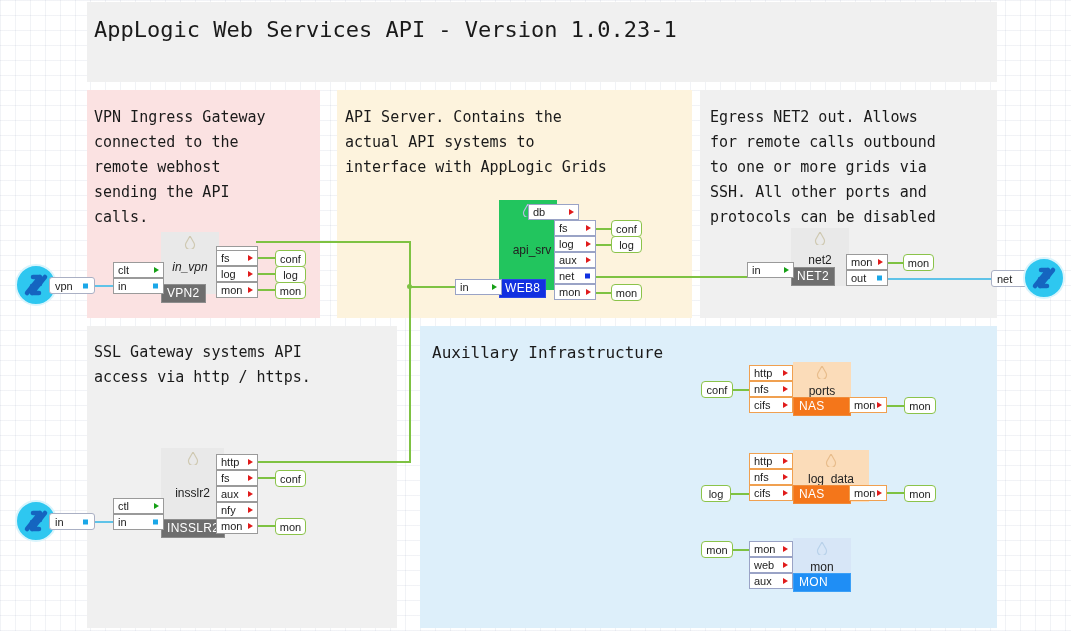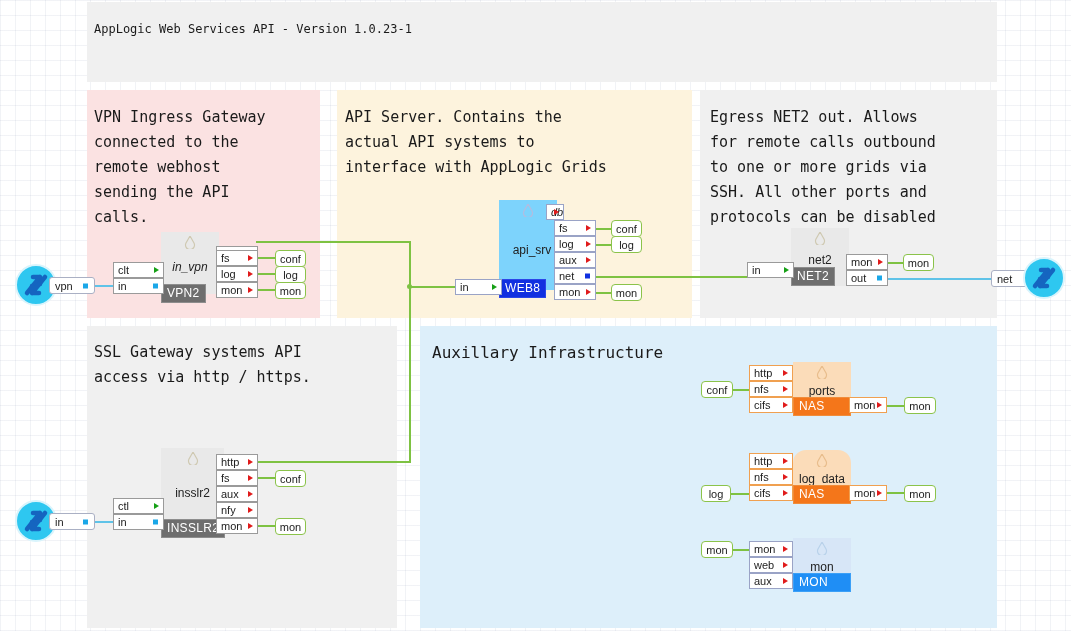--- a/index.html
+++ b/index.html
@@ -25,42 +25,42 @@
   .panel-pink{background:#fbe2e2;}
   .panel-yellow{background:#fdf3dd;}
   .panel-aux{background:#ddeffa;}
   .panel-title{
     position:absolute;
     font-family:"DejaVu Sans Mono","Liberation Mono",monospace;
     color:#1a1a1a;
     white-space:pre;
     line-height:25px;
   }
-  .title-main{font-size:12px;}
+  .title-main{font-size:22px;}
   .desc{font-size:15px;}
   .aux-title{font-size:16px;}
 
   
   .wire{position:absolute;background:#7ec242;}
   .wire-h{height:2px;}
   .wire-v{width:2px;}
   .wire-blue{background:#5fc3e8;}
   .dot{position:absolute;width:5px;height:5px;border-radius:50%;background:#7ec242;}
 
   
   .node{position:absolute;}
   .node-body{
     position:absolute;
     box-sizing:border-box;
     font-size:12px;
     color:#222;
     display:flex;align-items:center;justify-content:center;
   }
   .body-grey{background:#e9e9e9;}
-  .body-blue{background:#7dd3fc;padding-left:8px;}
+  .body-blue{background:#22c55e;padding-left:8px;}
   .body-orange{background:#fbdcb9;}
   .body-lblue{background:#d7e6f7;}
   .drop{
     position:absolute;left:50%;transform:translateX(-50%);
     top:4px;width:11px;height:13px;
   }
   .drop svg{display:block;}
   .node-label{
     position:absolute;
     box-sizing:border-box;
@@ -243,21 +243,21 @@
           <path d="M5.5 0 L9.5 7 A4.5 4.5 0 1 1 1.5 7 Z" fill="none" stroke="#b3bce0" stroke-width="1.2"></path>
         </svg>
     </span>
     <span style="margin-top:10px;">api_srv</span>
   </div>
   <div class="node-label lbl-blue" style="left:499px;top:279px;">WEB8</div>
   <div class="port" style="left:455px;top:279px;width:47px;">
     <span>in</span>
       <i class="tri green"></i>
   </div>
-  <div class="port" style="left:546px;top:204px;width:18px;font-style:italic;">
+  <div class="port" style="left:528px;top:204px;width:51px;">
     <span>db</span>
       <i class="tri"></i>
   </div>
   <div class="port" style="left:554px;top:220px;width:42px;">
     <span>fs</span>
       <i class="tri"></i>
   </div>
   <div class="port" style="left:554px;top:236px;width:42px;">
     <span>log</span>
       <i class="tri"></i>
@@ -370,21 +370,21 @@
   </div>
   <div class="port orange" style="left:849px;top:397px;width:38px;">
     <span>mon</span>
       <i class="tri"></i>
   </div>
   <div class="chip" style="left:701px;top:381px;width:32px;">conf</div>
   <div class="chip" style="left:904px;top:397px;width:32px;">mon</div>
 </div>
 
 <div class="node">
-  <div class="node-body body-orange" style="left:793px;top:450px;width:58px;height:52px;border-radius:13px;">
+  <div class="node-body body-orange" style="left:793px;top:450px;width:76px;height:52px;">
     <span class="drop">
       <svg width="11" height="13" viewBox="0 0 11 13">
           <path d="M5.5 0 L9.5 7 A4.5 4.5 0 1 1 1.5 7 Z" fill="none" stroke="#e8bd8c" stroke-width="1.2"></path>
         </svg>
     </span>
     <span style="margin-top:6px;">log_data</span>
   </div>
   <div class="node-label lbl-orange" style="left:793px;top:485px;width:58px;">NAS</div>
   <div class="port orange" style="left:749px;top:453px;width:44px;">
     <span>http</span>

